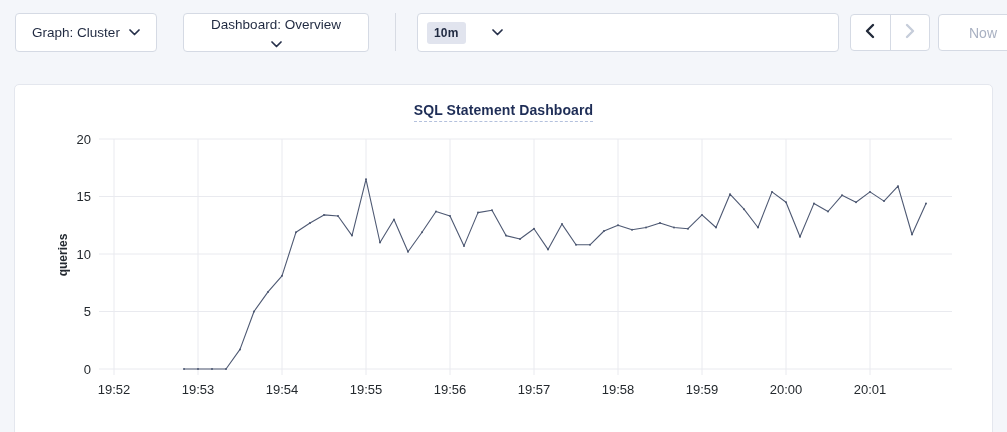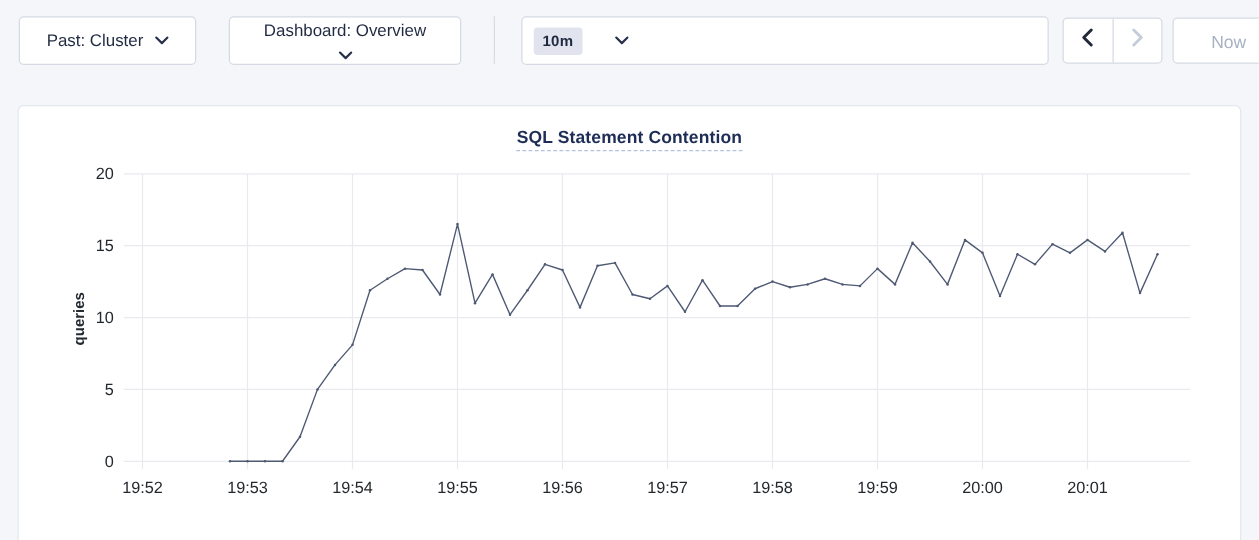--- a/index.html
+++ b/index.html
@@ -68,21 +68,21 @@
     font-size: 12px; font-weight: 700; color: #242a31;
   }
   #chart-svg { position: absolute; left: 0; top: 0; }
 </style>
 </head>
 <body>
 
 <div class="toolbar">
 
   <div class="dd-btn" style="left:15px; width:142px;">
-    <span>Past: Cluster</span>
+    <span>Graph: Cluster</span>
     <span class="chev">
       <svg width="11" height="7" viewBox="0 0 11 7">
           <polyline points="1,1 5.5,5.5 10,1" fill="none" stroke="#26304a" stroke-width="1.7" stroke-linecap="round" stroke-linejoin="round"></polyline>
         </svg>
     </span>
   </div>
 
   <div class="dd-btn" style="left:183px; width:186px;flex-direction:column;">
     <span>Dashboard: Overview</span>
     <span class="chev">
@@ -120,21 +120,21 @@
     </div>
   </div>
 
   <div class="now-btn">
     <span>Now</span>
   </div>
 </div>
 
 <div class="panel">
   <div class="panel-title-row">
-    <span class="panel-title">SQL Statement Contention</span>
+    <span class="panel-title">SQL Statement Dashboard</span>
   </div>
   <div class="y-axis-label">queries</div>
   <svg id="chart-svg" width="979" height="356">
       <line x1="84" x2="937" y1="284" y2="284" stroke="#e9eaef" stroke-width="1"></line>
       <text x="76" y="288.5" text-anchor="end" font-size="13" fill="#24292e" font-family="Liberation Sans, sans-serif">0</text>
       <line x1="84" x2="937" y1="226.5" y2="226.5" stroke="#e9eaef" stroke-width="1"></line>
       <text x="76" y="231" text-anchor="end" font-size="13" fill="#24292e" font-family="Liberation Sans, sans-serif">5</text>
       <line x1="84" x2="937" y1="169" y2="169" stroke="#e9eaef" stroke-width="1"></line>
       <text x="76" y="173.5" text-anchor="end" font-size="13" fill="#24292e" font-family="Liberation Sans, sans-serif">10</text>
       <line x1="84" x2="937" y1="111.5" y2="111.5" stroke="#e9eaef" stroke-width="1"></line>

